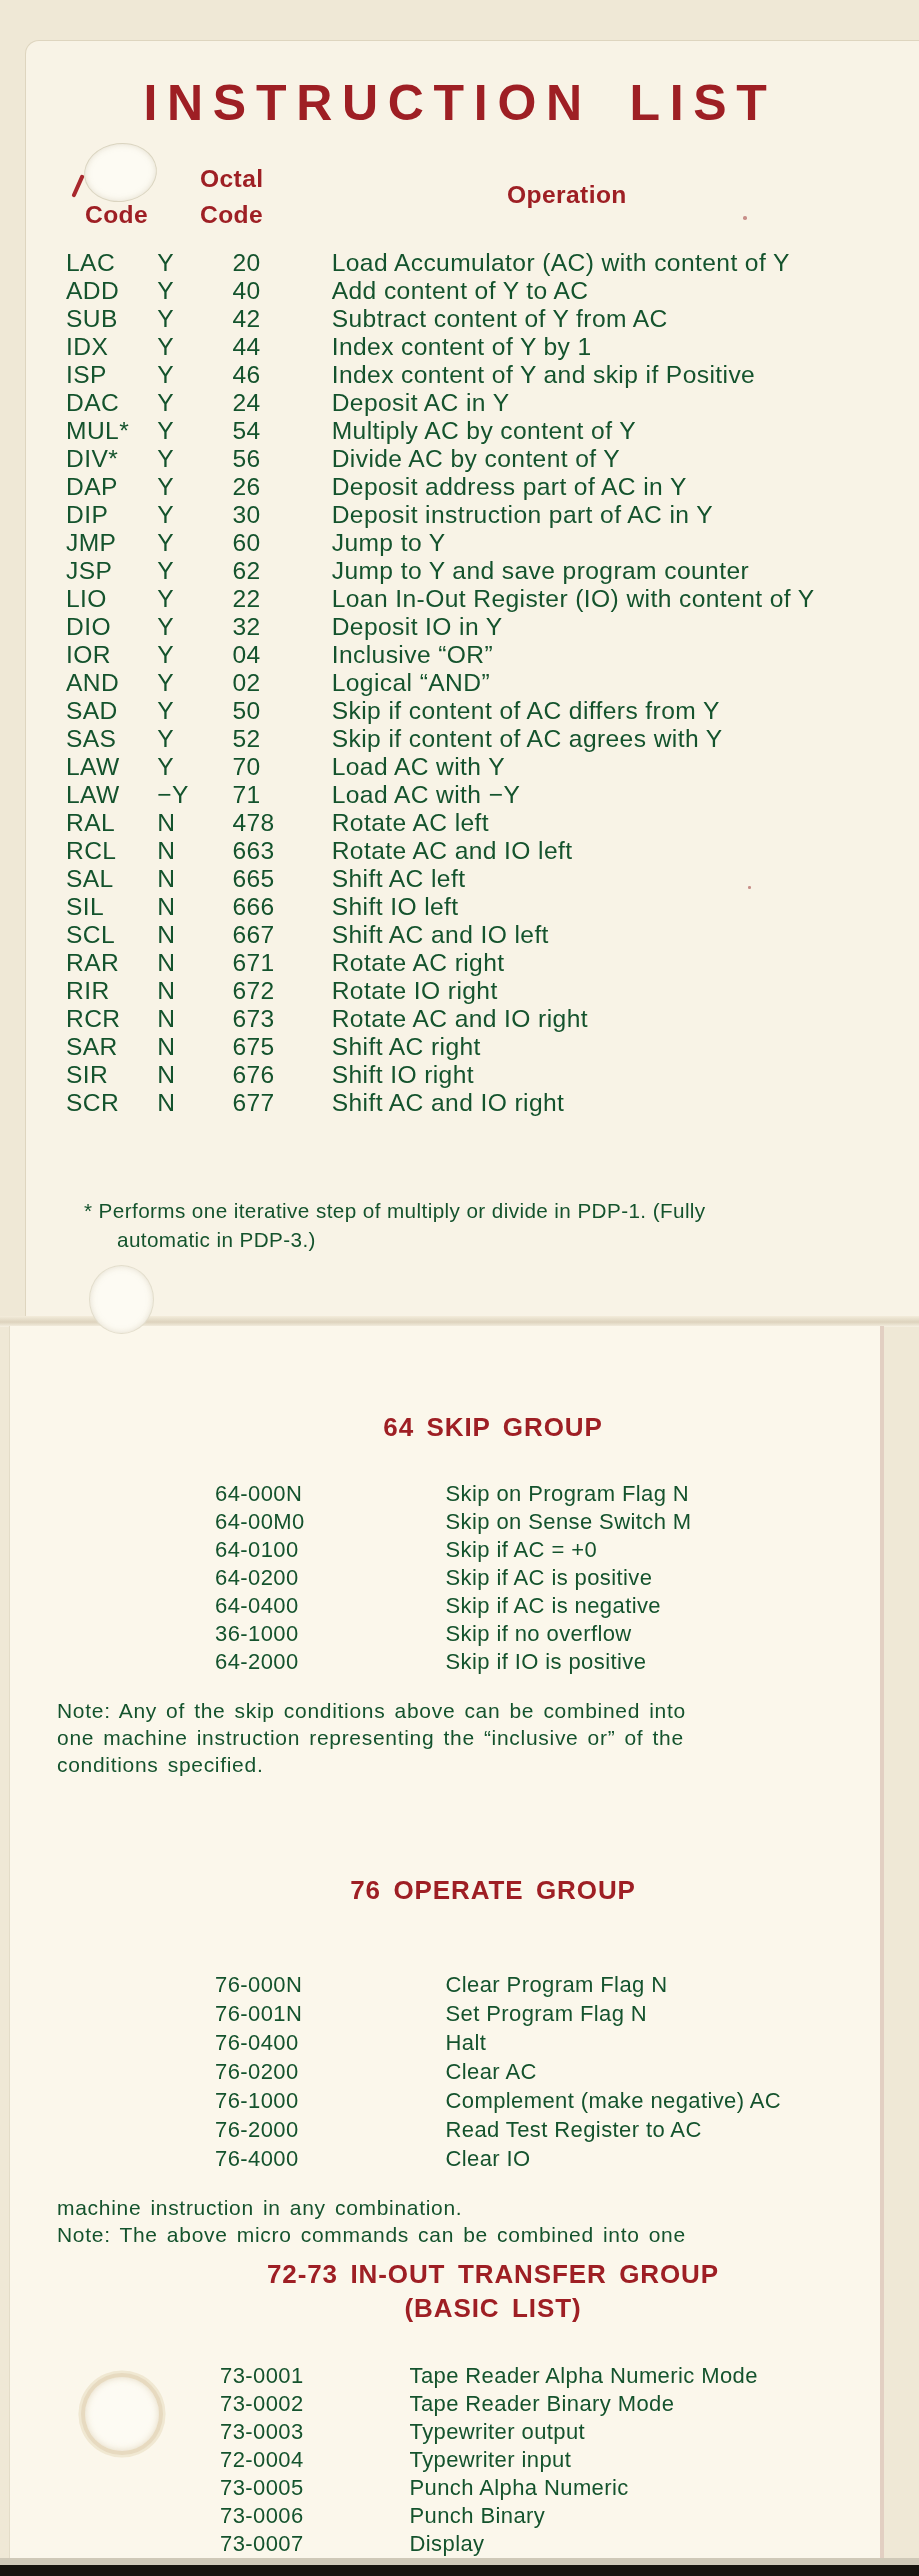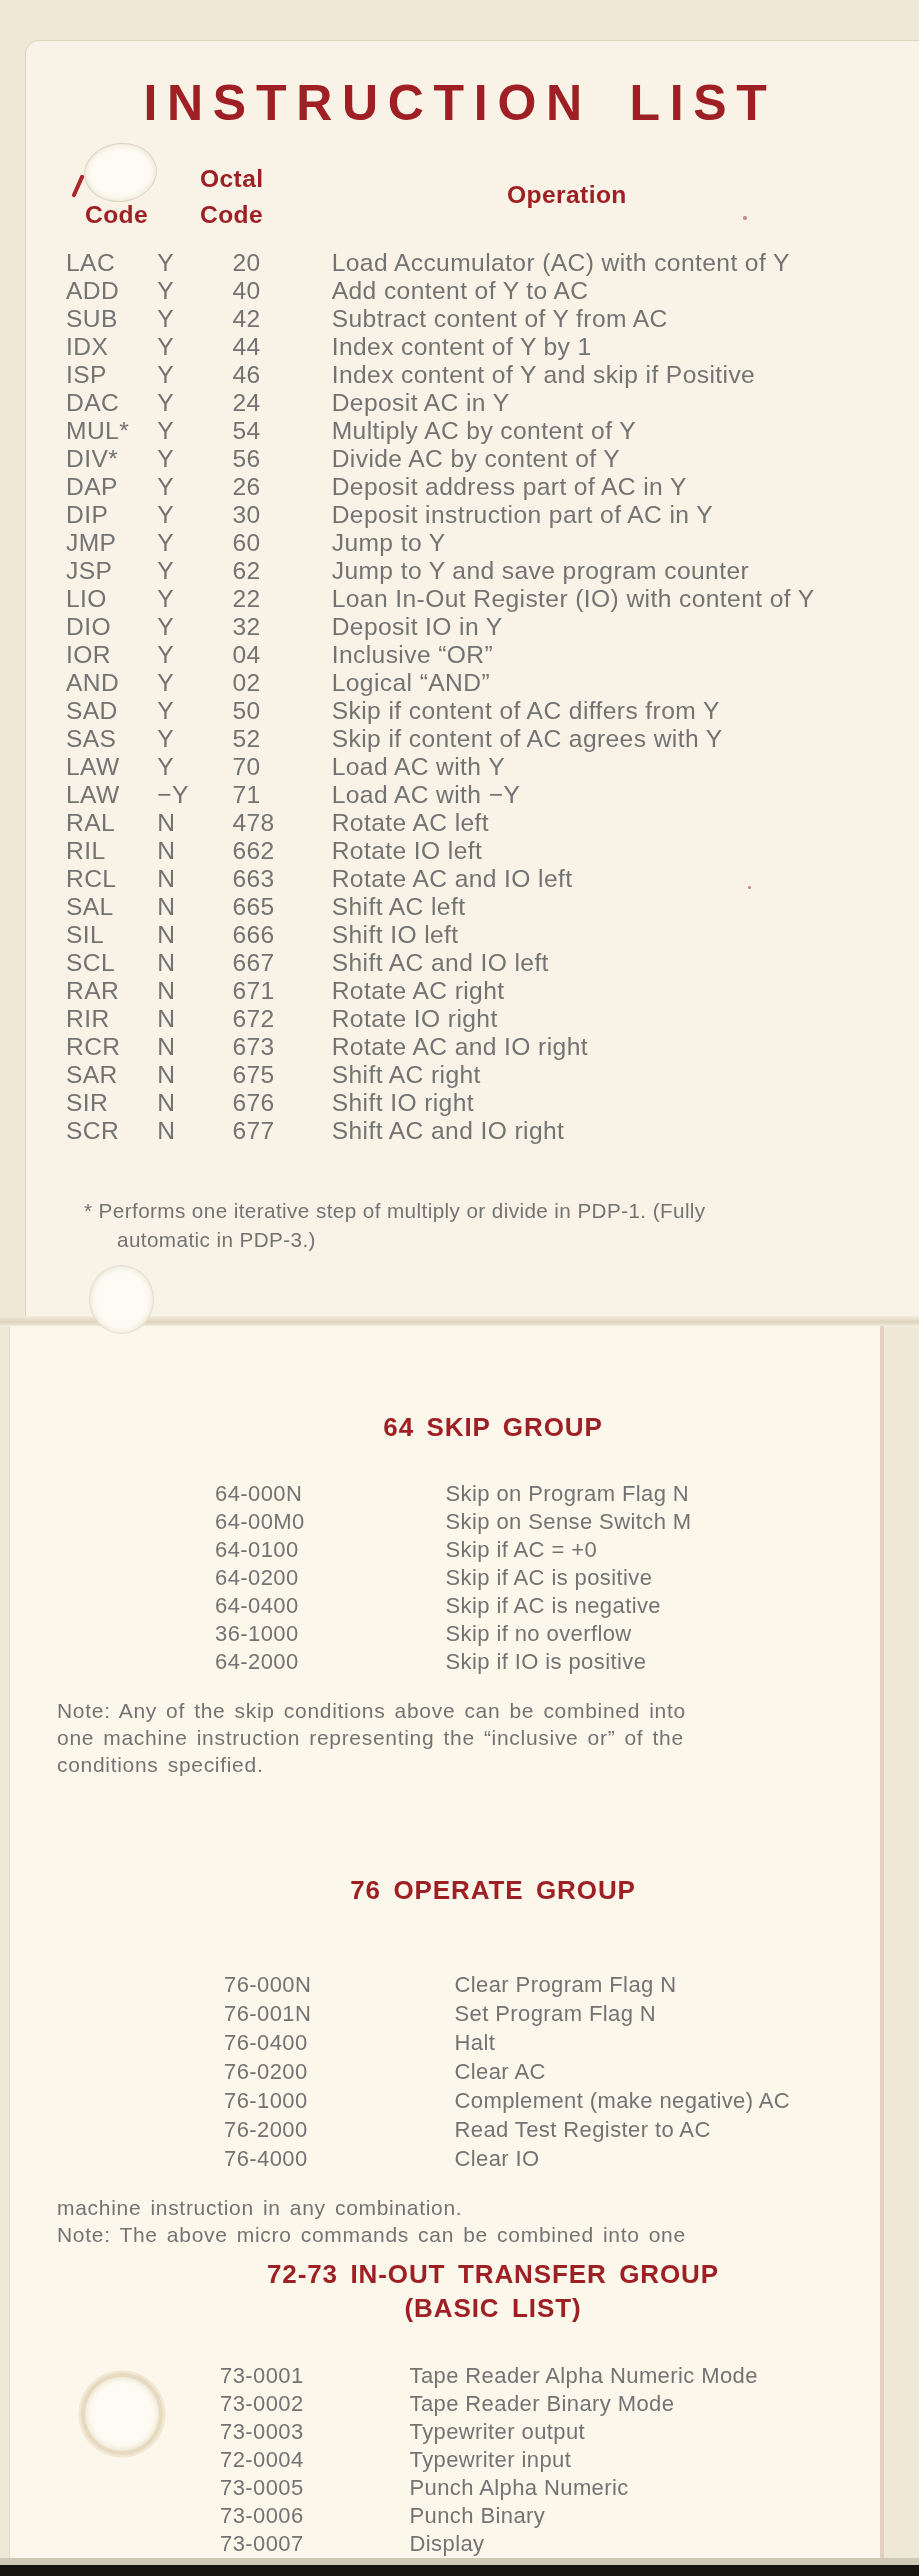--- a/index.html
+++ b/index.html
@@ -28,21 +28,21 @@
   }
   .card2-right-edge{
     left:880px;top:1326px;width:3.5px;height:1235px;
     background:#e2cfc2;
   }
   .bottom-gap{left:0;top:2558px;width:920px;height:7px;background:#cfc9b8;}
   .black-strip{left:0;top:2565px;width:920px;height:11.4px;background:#17140f;}
 
   
   .red-h{color:#9e1f24;font-weight:bold;}
-  .red-b{color:#737373;}
+  .red-b{color:#14532d;}
   .title{
     left:0;top:74px;width:920px;text-align:center;
     font-size:50px;letter-spacing:9.7px;word-spacing:14px;
   }
   .colhead{font-size:24.6px;letter-spacing:0.4px;}
   .h-col1-code{left:85px;top:201px;}
   .h-octal{left:200px;top:165px;}
   .h-octal-code{left:200px;top:201px;}
   .h-operation{left:507px;top:181px;}
 
@@ -84,21 +84,21 @@
   .operate-heading{top:1875px;}
   .iot-heading1{top:2259px;}
   .iot-heading2{top:2293px;}
 
   .grows{white-space:nowrap;}
   .grow{font-size:22px;letter-spacing:0.4px;}
   .grow span{display:inline-block;vertical-align:top;}
   .skip-rows{left:215px;top:1480px;}
   .skip-rows .grow{height:28px;line-height:28px;}
   .skip-rows .g-code{width:224px;}
-  .operate-rows{left:224px;top:1970px;}
+  .operate-rows{left:215px;top:1970px;}
   .operate-rows .grow{height:29px;line-height:29px;}
   .operate-rows .g-code{width:224px;}
   .iot-rows{left:220px;top:2362px;}
   .iot-rows .grow{height:28px;line-height:28px;}
   .iot-rows .g-code{width:183px;}
 
   .note{left:57px;font-size:21px;line-height:27px;letter-spacing:0.7px;word-spacing:2.6px;}
   .note1{top:1697px;}
   .note2{top:2194px;}
 
@@ -250,26 +250,20 @@
     <span class="c-oct">71</span>
     <span class="c-op">Load AC with −Y</span>
   </div>
     <div class="irow red-b">
     <span class="c-mn">RAL</span>
     <span class="c-arg">N</span>
     <span class="c-oct">478</span>
     <span class="c-op">Rotate AC left</span>
   </div>
     <div class="irow red-b">
-    <span class="c-mn">RIL</span>
-    <span class="c-arg">N</span>
-    <span class="c-oct">662</span>
-    <span class="c-op">Rotate IO left</span>
-  </div>
-    <div class="irow red-b">
     <span class="c-mn">RCL</span>
     <span class="c-arg">N</span>
     <span class="c-oct">663</span>
     <span class="c-op">Rotate AC and IO left</span>
   </div>
     <div class="irow red-b">
     <span class="c-mn">SAL</span>
     <span class="c-arg">N</span>
     <span class="c-oct">665</span>
     <span class="c-op">Shift AC left</span>

